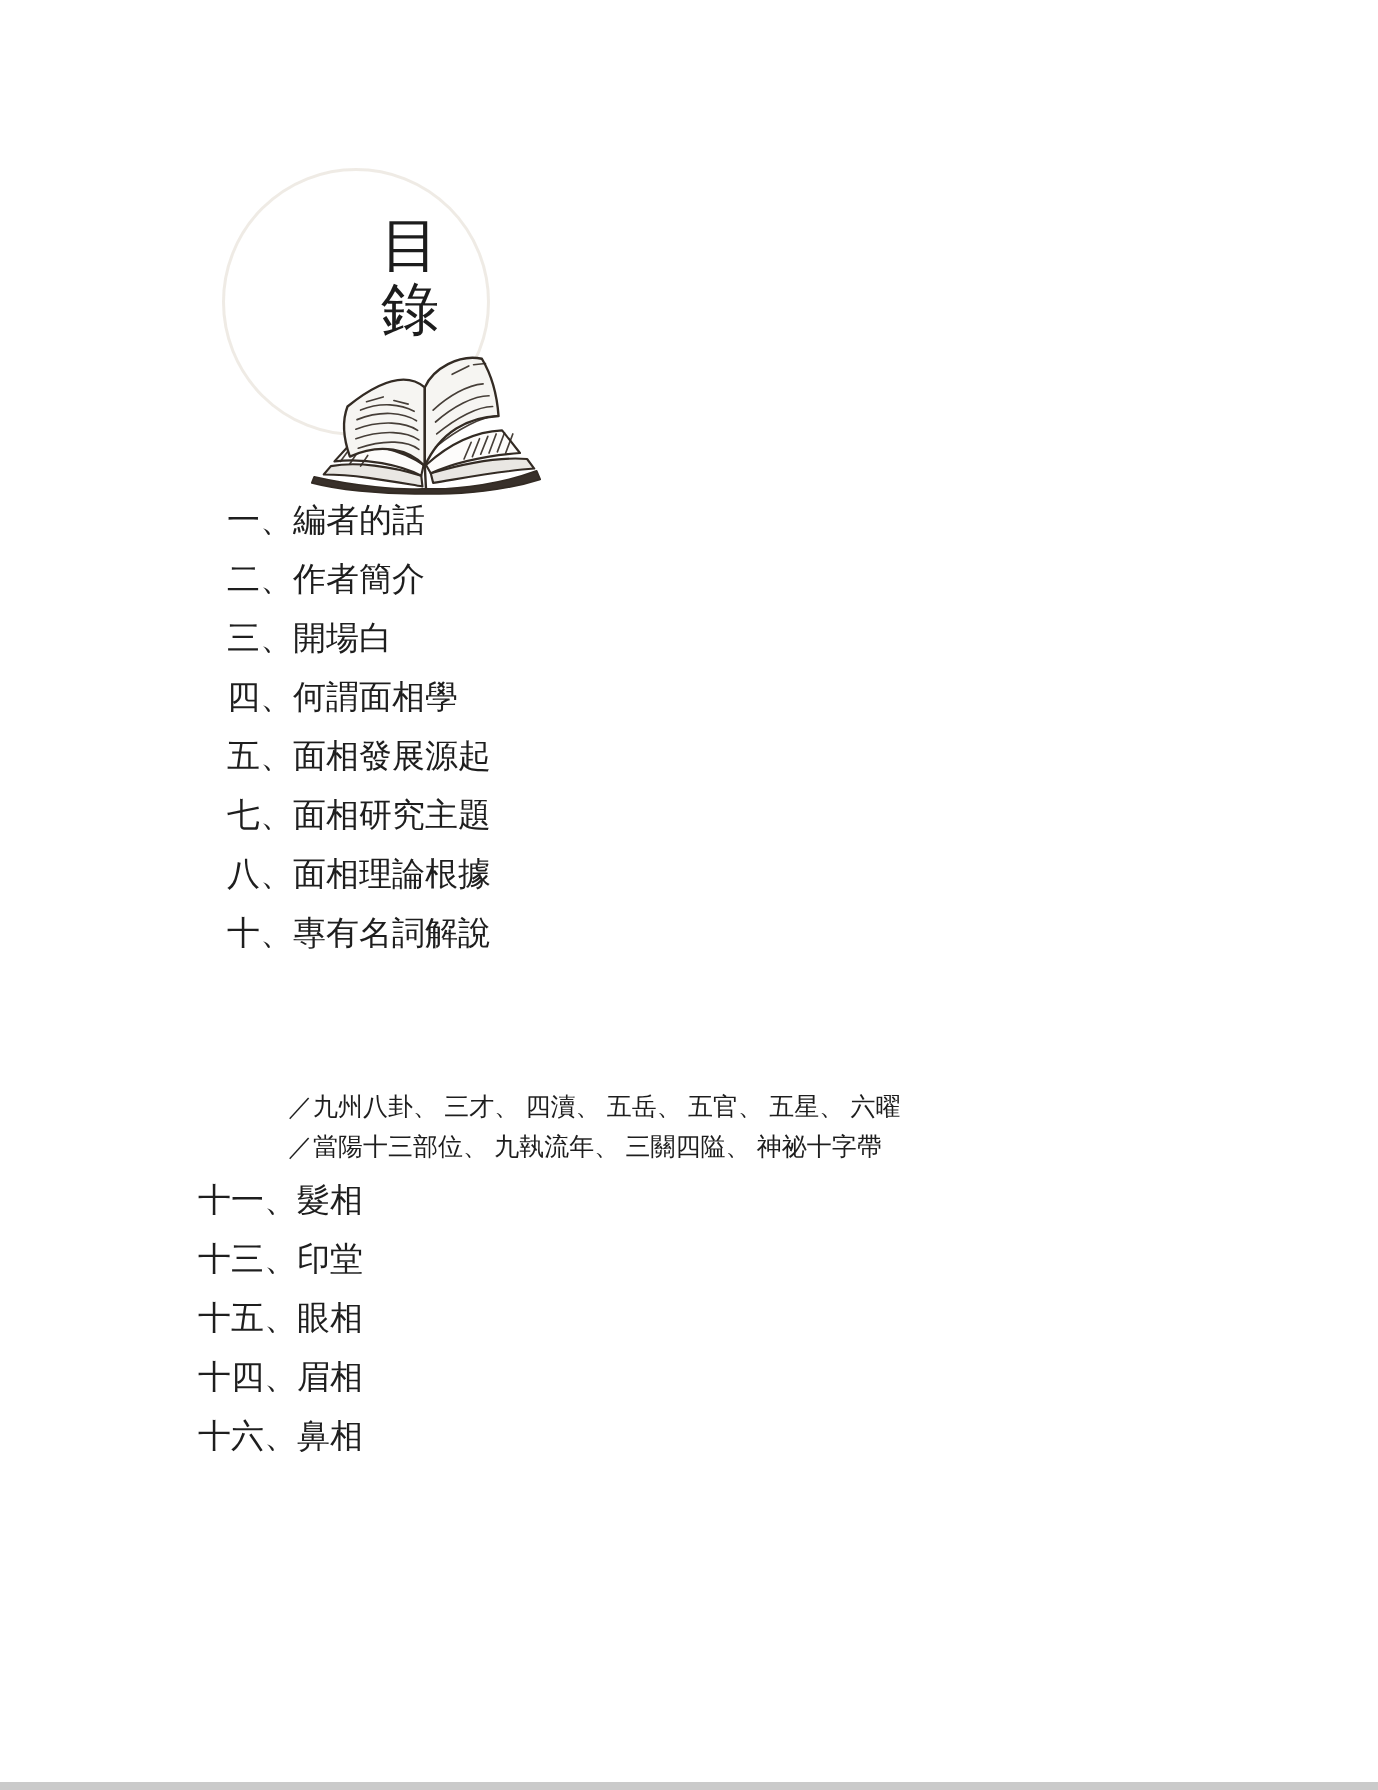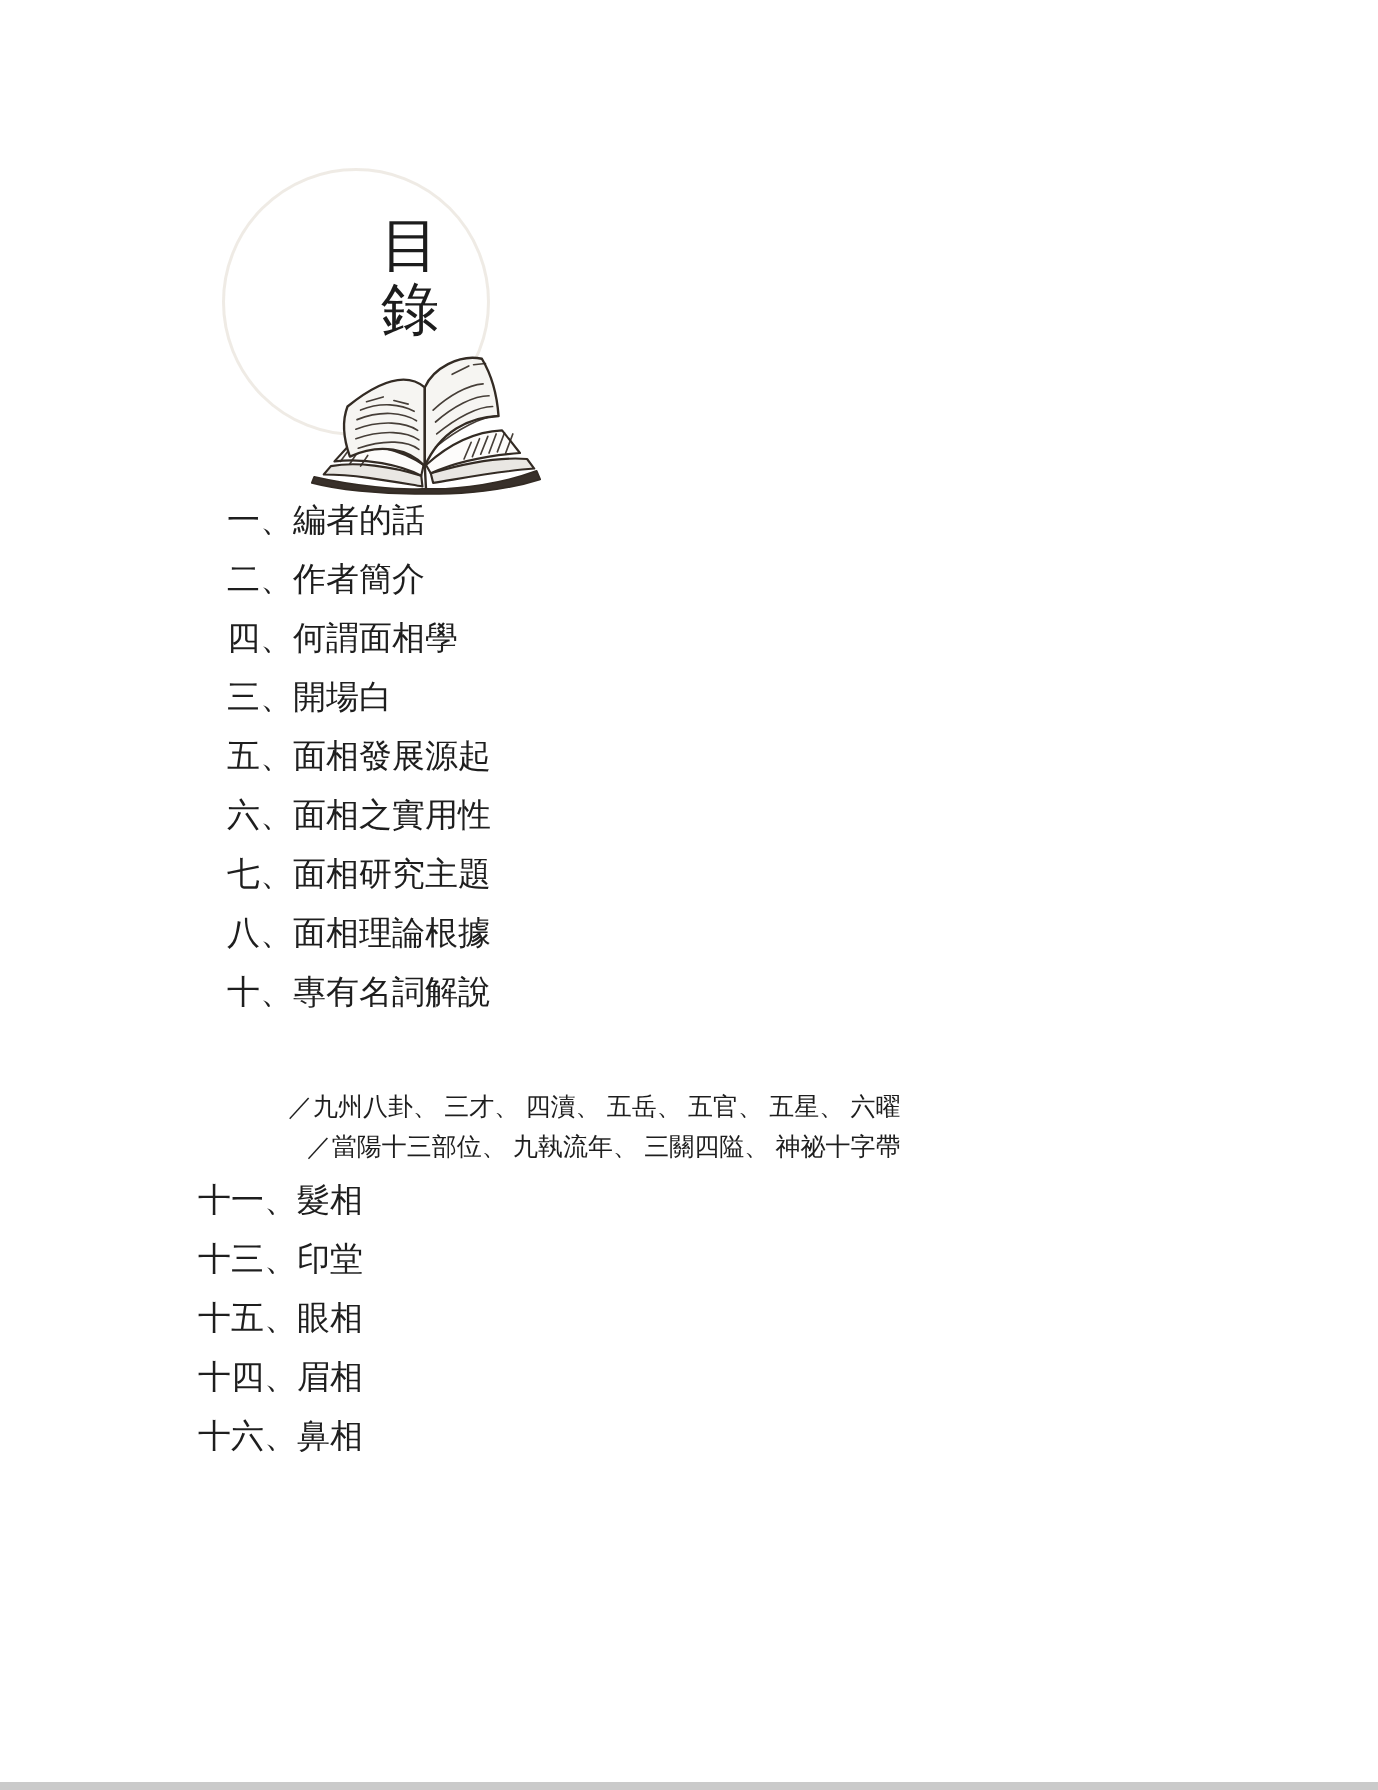--- a/index.html
+++ b/index.html
@@ -56,21 +56,21 @@
   }
   .book svg{width:100%;height:100%;display:block;}
   .pg{fill:var(--page-fill);stroke:var(--ink);stroke-width:2;stroke-linejoin:round;}
   .pg-mid{fill:var(--page-mid);stroke:var(--ink);stroke-width:1.8;stroke-linejoin:round;}
   .pg-low{fill:var(--page-low);stroke:var(--ink);stroke-width:1.8;stroke-linejoin:round;}
   .base{fill:var(--cover);stroke:var(--ink);stroke-width:1.5;stroke-linejoin:round;}
   .hatch{stroke:var(--ink);stroke-width:1.4;fill:none;stroke-linecap:round;opacity:.9;}
   .spine{stroke:var(--ink);stroke-width:2;fill:none;stroke-linecap:round;}
   .toc-group{position:absolute;white-space:nowrap;}
   #toc-main-1{left:227px;top:491px;}
-  #toc-sub{left:288px;top:1087px;text-align:right;}
+  #toc-sub{left:288px;top:1087px;}
   #toc-main-2{left:198px;top:1171px;}
   .toc-item{
     font-size:33px;
     line-height:59px;
     height:59px;
     color:var(--text);
   }
   .toc-subitem{
     font-size:25px;
     line-height:40px;
@@ -141,24 +141,23 @@
         <path d="M133,22 L147,15"></path>
           <path d="M151,14 L161,13"></path>
       </g>
     </svg>
   </div>
 
   <nav class="toc">
     <div id="toc-main-1" class="toc-group">
         <div class="toc-item">一、編者的話</div>
         <div class="toc-item">二、作者簡介</div>
+        <div class="toc-item">三、開場白</div>
         <div class="toc-item">四、何謂面相學</div>
-        <div class="toc-item">三、開場白</div>
         <div class="toc-item">五、面相發展源起</div>
-        <div class="toc-item">六、面相之實用性</div>
         <div class="toc-item">七、面相研究主題</div>
         <div class="toc-item">八、面相理論根據</div>
         <div class="toc-item">十、專有名詞解說</div>
       </div>
     <div id="toc-sub" class="toc-group">
         <div class="toc-subitem">／九州八卦、 三才、 四瀆、 五岳、 五官、 五星、 六曜</div>
         <div class="toc-subitem">／當陽十三部位、 九執流年、 三關四隘、 神祕十字帶</div>
       </div>
     <div id="toc-main-2" class="toc-group">
         <div class="toc-item">十一、髮相</div>

